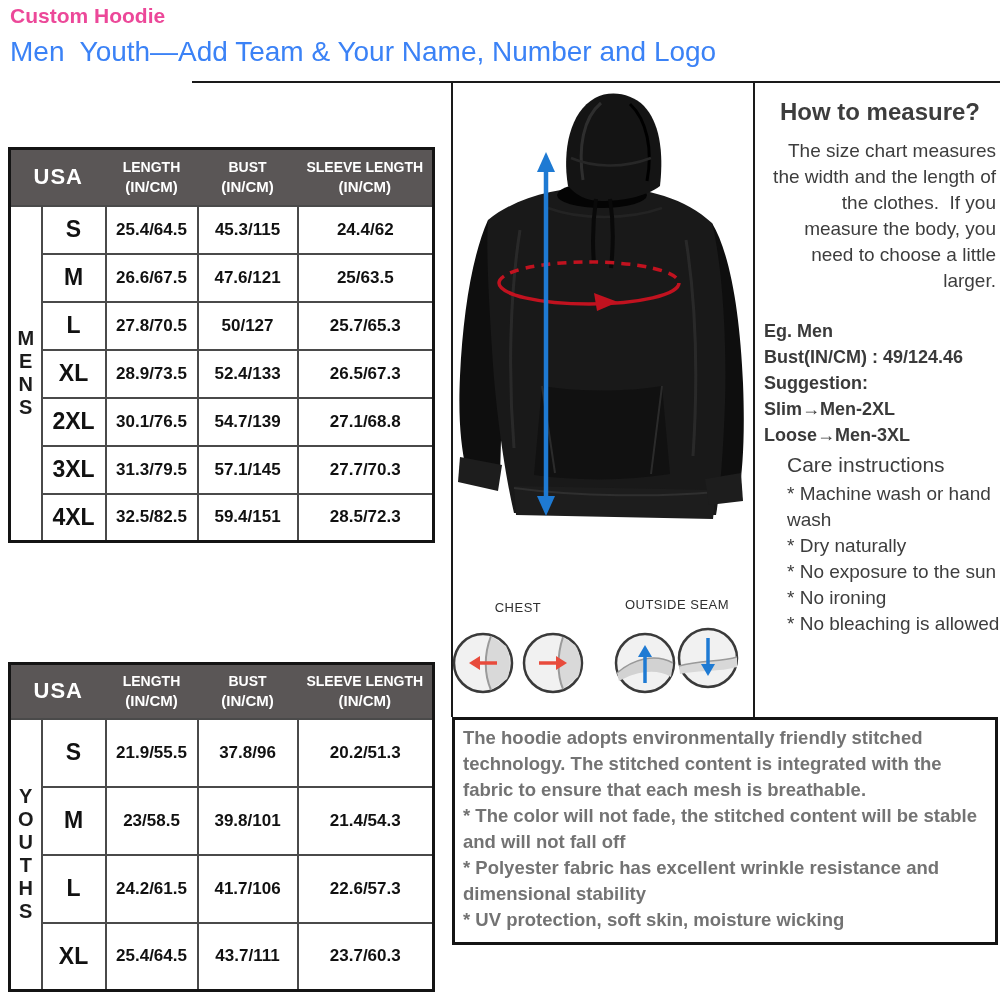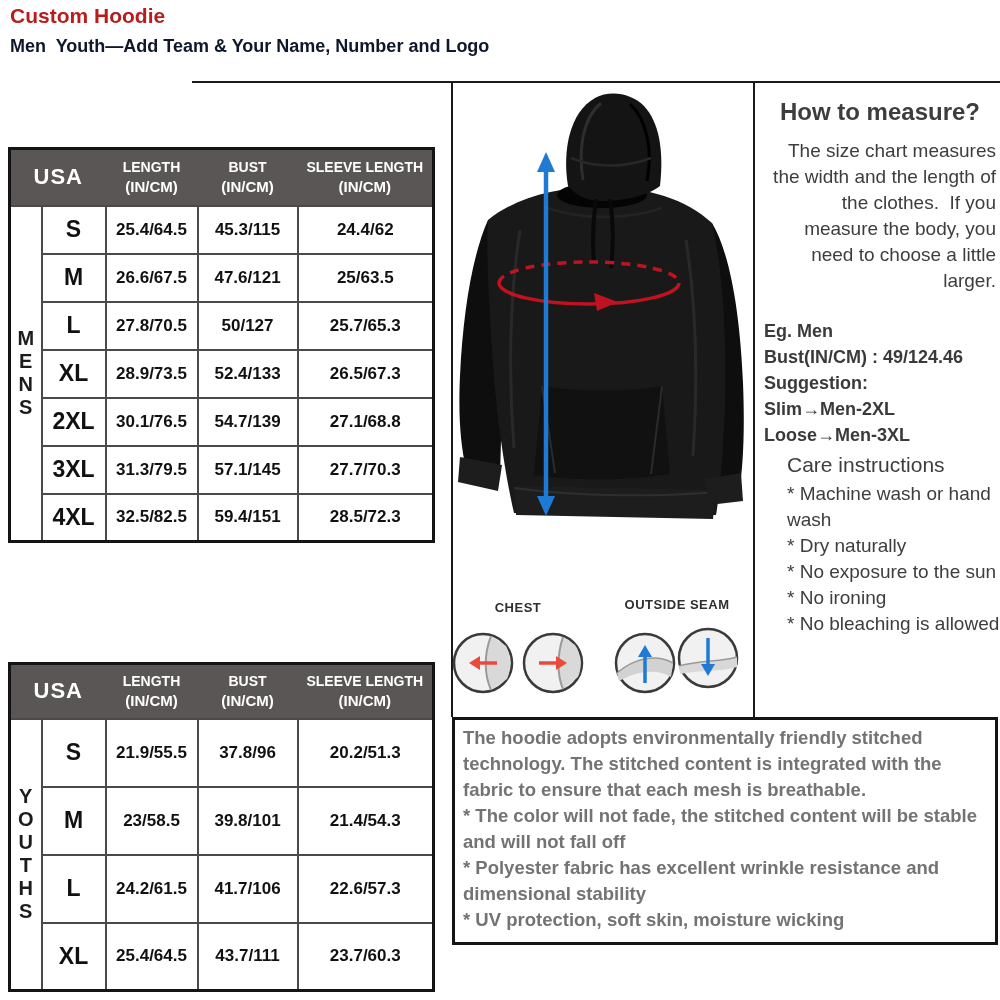--- a/index.html
+++ b/index.html
@@ -1,21 +1,21 @@
 <!DOCTYPE html>
 <html><head>
 <meta charset="utf-8">
 <style>
   html,body{margin:0;padding:0;background:#ffffff;}
   .canvas{position:relative;width:1000px;height:1000px;background:#fff;overflow:hidden;
           font-family:"Liberation Sans","DejaVu Sans",sans-serif;color:#2b2b2b;}
 
   
-  .page-title{position:absolute;left:10px;top:4px;font-size:21px;font-weight:700;color:#b91c1c;}
-  .page-subtitle{position:absolute;left:10px;top:36px;font-size:18px;font-weight:700;color:#0f172a;white-space:pre-wrap;}
+  .page-title{position:absolute;left:10px;top:4px;font-size:21px;font-weight:700;color:#ec4899;}
+  .page-subtitle{position:absolute;left:10px;top:36px;font-size:28px;font-weight:400;color:#3b82f6;white-space:pre-wrap;}
 
   
   .top-rule{position:absolute;left:192px;top:81px;width:808px;border-top:2px solid #1a1a1a;}
   .vline{position:absolute;top:81px;width:2px;height:636px;background:#1a1a1a;}
   .vline.v1{left:451px;}
   .vline.v2{left:753px;}
 
   
   table.size{position:absolute;border-collapse:collapse;table-layout:fixed;width:424px;
              border:3px solid #141414;background:#fff;}
@@ -31,21 +31,21 @@
   table.size.youths tbody tr{height:68px;}
   table.size td{border:2px solid #4a4a4a;text-align:center;vertical-align:middle;padding:0;}
   td.group-cell{border:2px solid #4a4a4a;}
   .group-label{font-size:20px;font-weight:700;line-height:23px;white-space:pre-line;color:#1c1c1c;text-align:center;}
   td.size-cell{font-size:23px;font-weight:700;color:#111;}
   td.val-cell{font-size:17px;font-weight:700;color:#111;}
 
   
   .hoodie-svg{position:absolute;left:450px;top:88px;width:300px;height:480px;}
 
-  .measure-label{position:absolute;font-size:13px;font-weight:700;color:#2f2f2f;letter-spacing:.5px;}
+  .measure-label{position:absolute;font-size:13px;font-weight:400;color:#2f2f2f;letter-spacing:.5px;}
   .chest-label{left:458px;top:600px;width:120px;text-align:center;}
   .seam-label{left:614px;top:597px;width:126px;text-align:center;}
   .measure-icon{position:absolute;width:64px;height:64px;}
   .mi-1{left:451px;top:631px;}
   .mi-2{left:521px;top:631px;}
   .mi-3{left:613px;top:631px;}
   .mi-4{left:676px;top:626px;}
 
   
   .right-col{position:absolute;left:764px;top:98px;width:232px;}

